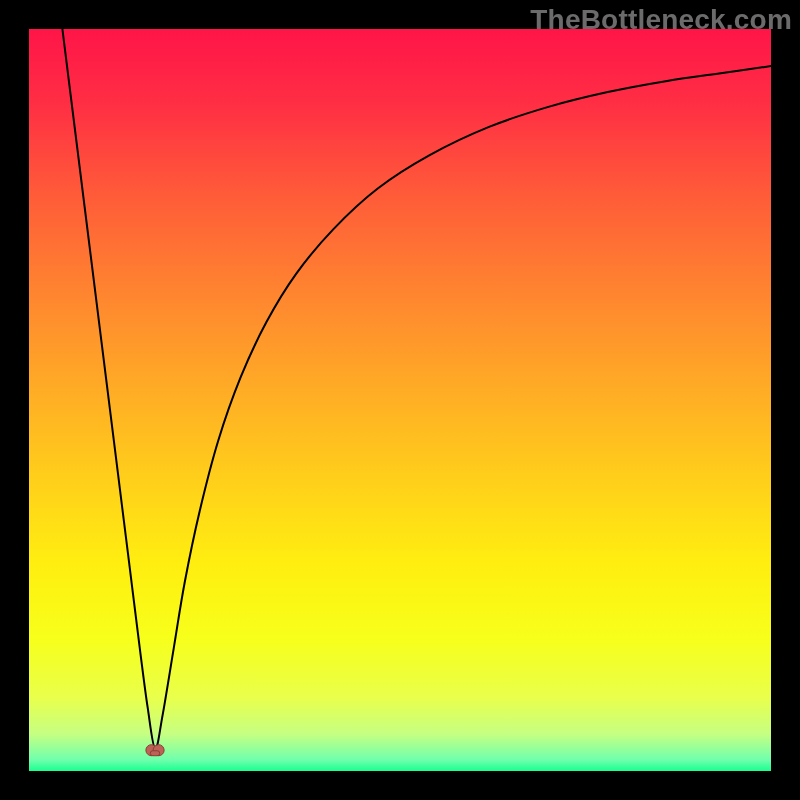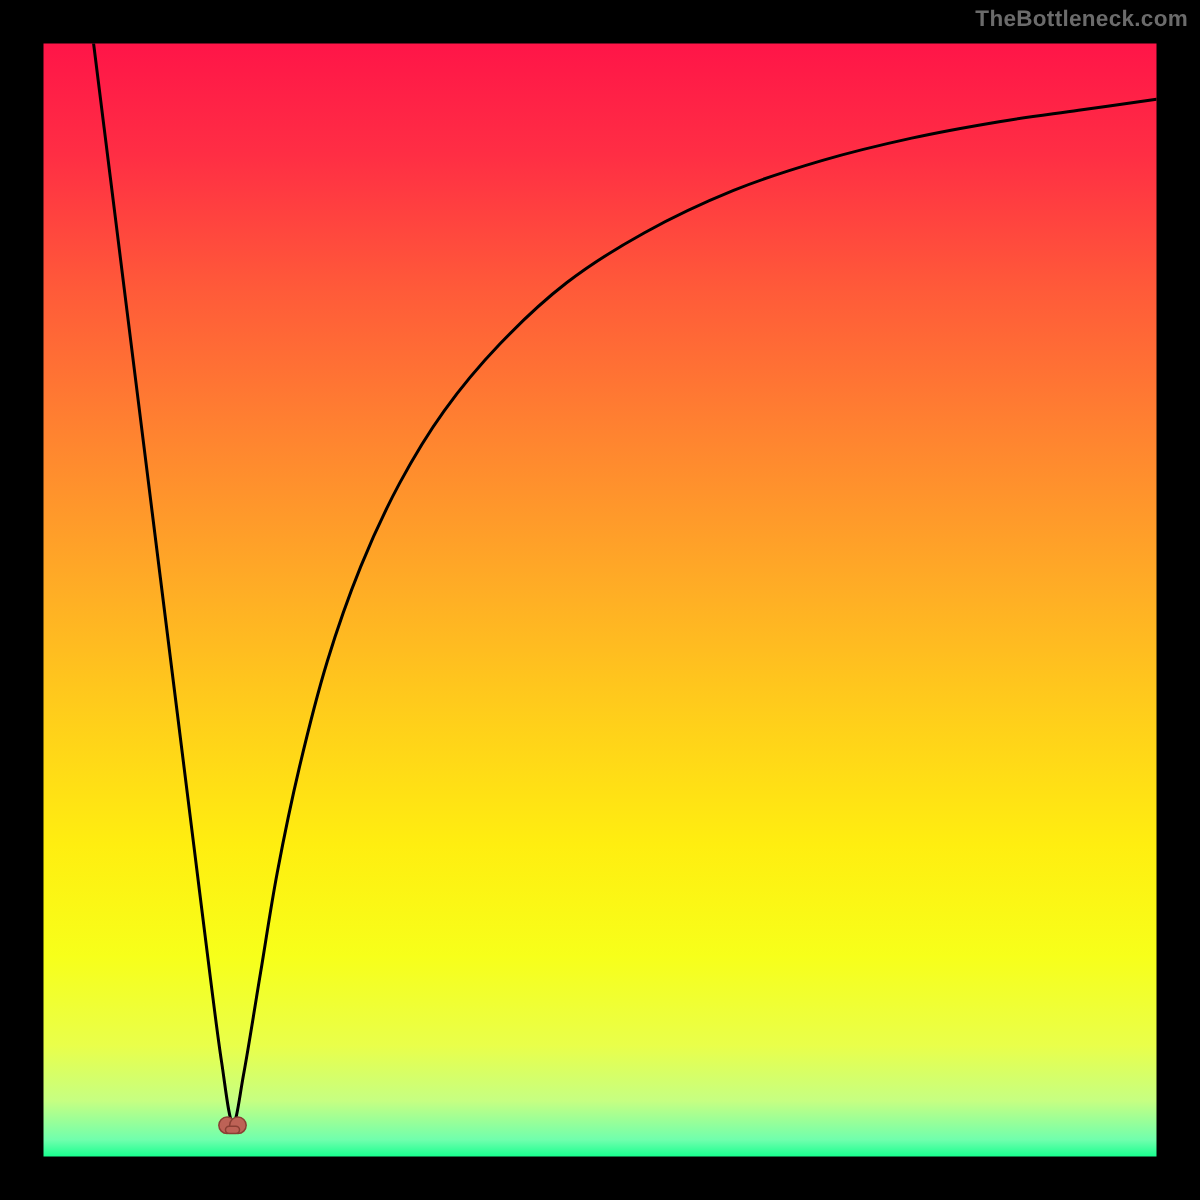--- a/index.html
+++ b/index.html
@@ -30,21 +30,21 @@
     top: 29px;
     width: 742px;
     height: 742px;
     pointer-events: none;
   }
   #watermark {
     position: absolute;
     top: 4px;
     right: 8px;
     font-family: Arial, Helvetica, sans-serif;
-    font-size: 15px;
+    font-size: 28px;
     font-weight: 600;
     color: #6b6b6b;
     letter-spacing: 0.2px;
     user-select: none;
   }
   #marker {
     position: absolute;
     pointer-events: none;
   }
 </style>

